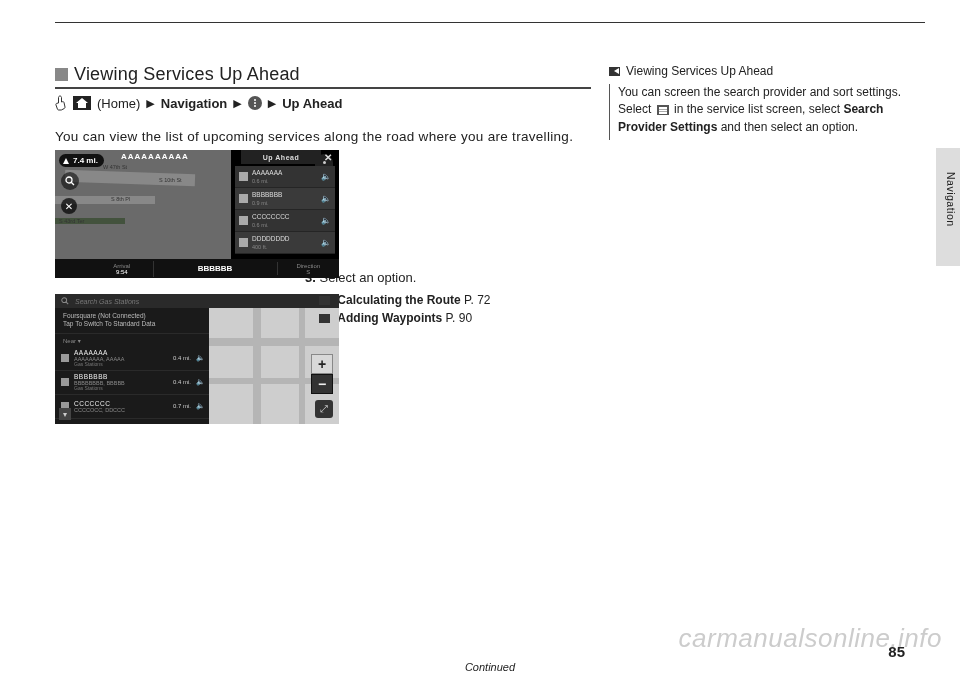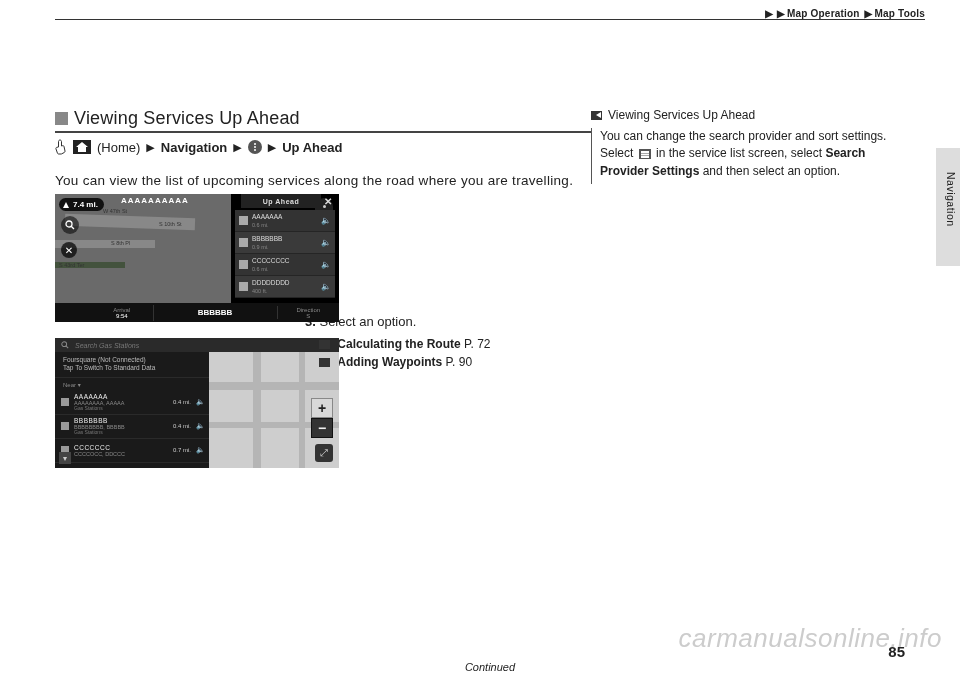--- a/index.html
+++ b/index.html
@@ -25,21 +25,22 @@
   .breadcrumb {
     text-align: right;
     font-size: 10px;
     font-weight: bold;
     letter-spacing: 0.2px;
     margin-top: -14px;
   }
   .tri { display:inline-block; margin: 0 2px; }
   .columns {
     display: flex;
-    margin-top: 88px;
+    margin-top: 41px;
+    gap: 18px;
   }
   .col-left { width: 536px; }
   .col-right { width: 316px; }
 
   .section-title-row {
     display: flex;
     align-items: center;
     border-bottom: 2px solid #444;
     padding-bottom: 2px;
     margin-bottom: 6px;
@@ -335,24 +336,20 @@
 
   .street-label { position:absolute; font-size:5.5px; color:#333; }
 </style>
 </head>
 <body>
 
 <div class="side-tab"></div>
 <div class="side-tab-label">Navigation</div>
 
 <div class="page">
-  <div class="breadcrumb">
-    <span class="tri">▶</span><span class="tri">▶</span><span>Map Operation</span>
-    <span class="tri">▶</span><span>Map Tools</span>
-  </div>
   <div class="header-line"></div>
 
   <div class="columns">
     <div class="col-left">
 
       <div class="section-title-row">
         <span class="sq-marker"></span>
         <span class="section-title">Viewing Services Up Ahead</span>
       </div>
 
@@ -523,21 +520,21 @@
       </div>
 
     </div>
 
     <div class="col-right">
       <div class="note-head">
         <span class="bk-icon"></span>
         <span>Viewing Services Up Ahead</span>
       </div>
       <div class="note-body">
-        <span>You can change the search provider and sort settings.</span>
+        <span>You can screen the search provider and sort settings.</span>
         <span>Select </span><span class="menu-icon-inline"></span><span> in the service list screen, select </span><b>Search Provider Settings</b><span> and then select an option.</span>
       </div>
     </div>
   </div>
 </div>
 
 <div class="footer">
   <span class="cont">Continued</span>
 </div>
 <div class="page-num">85</div>

